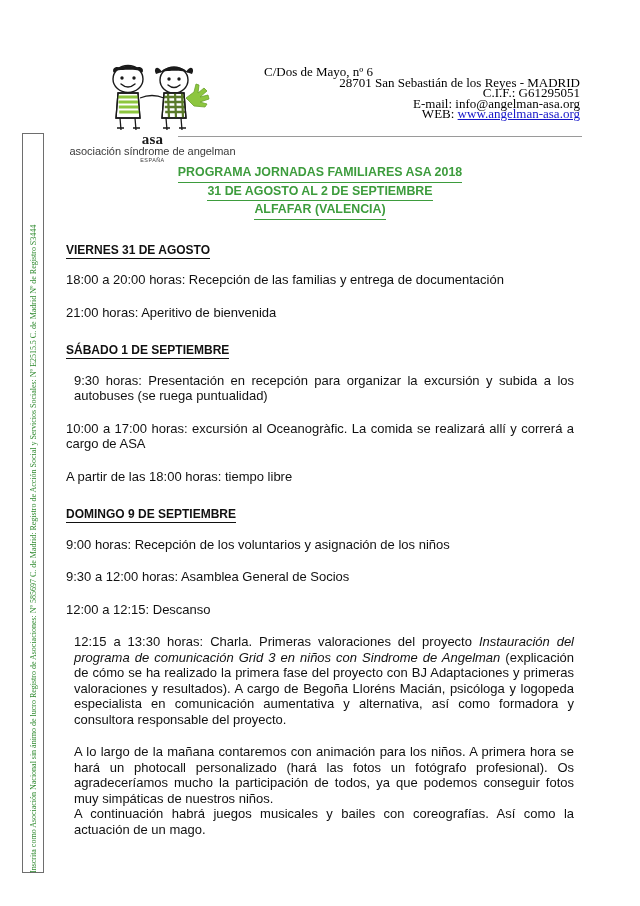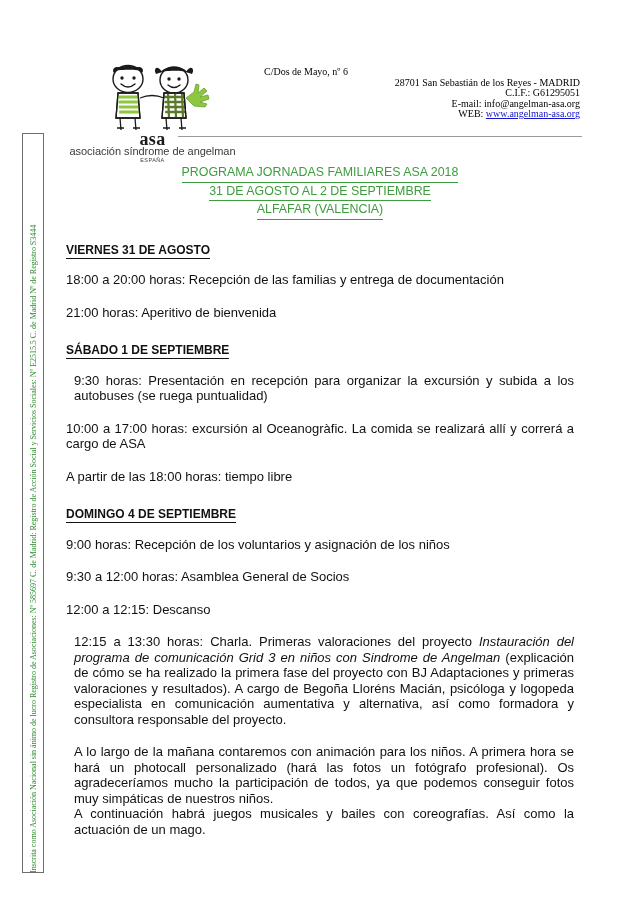--- a/index.html
+++ b/index.html
@@ -59,21 +59,21 @@
     text-align: center;
   }
   .logo-art {
     width: 125px;
     height: 72px;
     margin: 0 auto;
     display: block;
   }
   .logo-asa {
     font-family: "Liberation Serif", serif;
-    font-size: 18px;
+    font-size: 15px;
     font-weight: bold;
     color: #1a1a1a;
     line-height: 13px;
     margin-top: -1px;
     letter-spacing: 0.3px;
   }
   .logo-sub {
     font-size: 11px;
     color: #3a3a3a;
     line-height: 10px;
@@ -86,21 +86,21 @@
     line-height: 8px;
   }
 
   .contact-block {
     position: absolute;
     right: 0px;
     top: 5px;
     width: 330px;
     text-align: right;
     font-family: "Liberation Serif", serif;
-    font-size: 10px;
+    font-size: 13px;
     line-height: 10.5px;
     color: #000000;
   }
   .contact-block .addr1 {
     text-align: left;
     padding-left: 14px;
   }
   .contact-block a {
     color: #1414c8;
     text-decoration: underline;
@@ -121,21 +121,21 @@
     top: 164px;
     width: 508px;
     font-size: 10.6px;
     line-height: 10.6px;
     color: #111111;
   }
 
   .title-block {
     text-align: center;
     color: #3d9c3d;
-    font-weight: normal;
+    font-weight: bold;
     font-size: 12.4px;
     line-height: 17.5px;
   }
   .title-block .tline {
     display: inline-block;
     border-bottom: 1.6px solid #3d9c3d;
     padding-bottom: 0px;
   }
   .title-block .tline-row { display: block; }
 
@@ -241,21 +241,21 @@
   <p class="entry">21:00 horas: Aperitivo de bienvenida</p>
 
   <div class="day-head">
     <span>SÁBADO 1 DE SEPTIEMBRE</span>
   </div>
   <p class="entry just">9:30 horas: Presentación en recepción para organizar la excursión y subida a los autobuses (se ruega puntualidad)</p>
   <p class="entry">10:00 a 17:00 horas: excursión al Oceanogràfic. La comida se realizará allí y correrá a cargo de ASA</p>
   <p class="entry">A partir de las 18:00 horas: tiempo libre</p>
 
   <div class="day-head">
-    <span>DOMINGO 4 DE SEPTIEMBRE</span>
+    <span>DOMINGO 9 DE SEPTIEMBRE</span>
   </div>
   <p class="entry">9:00 horas: Recepción de los voluntarios y asignación de los niños</p>
   <p class="entry">9:30 a 12:00 horas: Asamblea General de Socios</p>
   <p class="entry">12:00 a 12:15: Descanso</p>
 
   <p class="entry just"><span>12:15 a 13:30 horas: Charla. Primeras valoraciones del proyecto </span><span class="ital">Instauración del programa de comunicación Grid 3 en niños con Sindrome de Angelman</span><span> (explicación de cómo se ha realizado la primera fase del proyecto con BJ Adaptaciones y primeras valoraciones y resultados). A cargo de Begoña Lloréns Macián, psicóloga y logopeda especialista en comunicación aumentativa y alternativa, así como formadora y consultora responsable del proyecto.</span></p>
 
   <p class="entry just final-para">A lo largo de la mañana contaremos con animación para los niños. A primera hora se hará un photocall personalizado (hará las fotos un fotógrafo profesional). Os agradeceríamos mucho la participación de todos, ya que podemos conseguir fotos muy simpáticas de nuestros niños.</p>
   <p class="entry just" style="margin-top:0">A continuación habrá juegos musicales y bailes con coreografías. Así como la actuación de un mago.</p>
 

